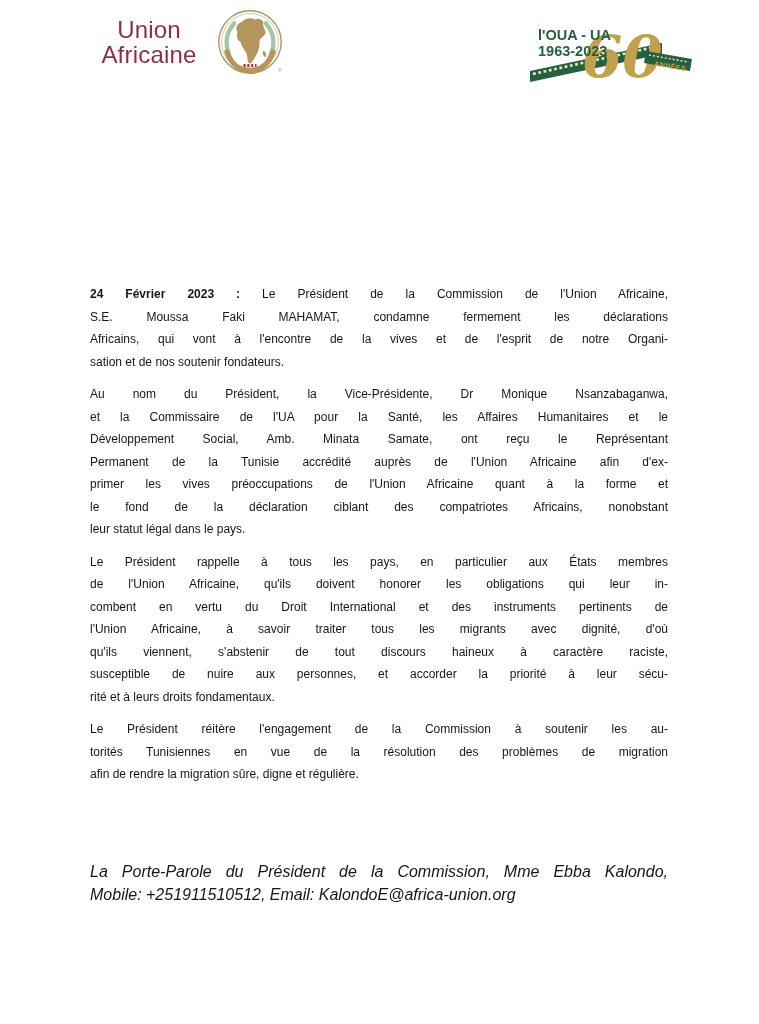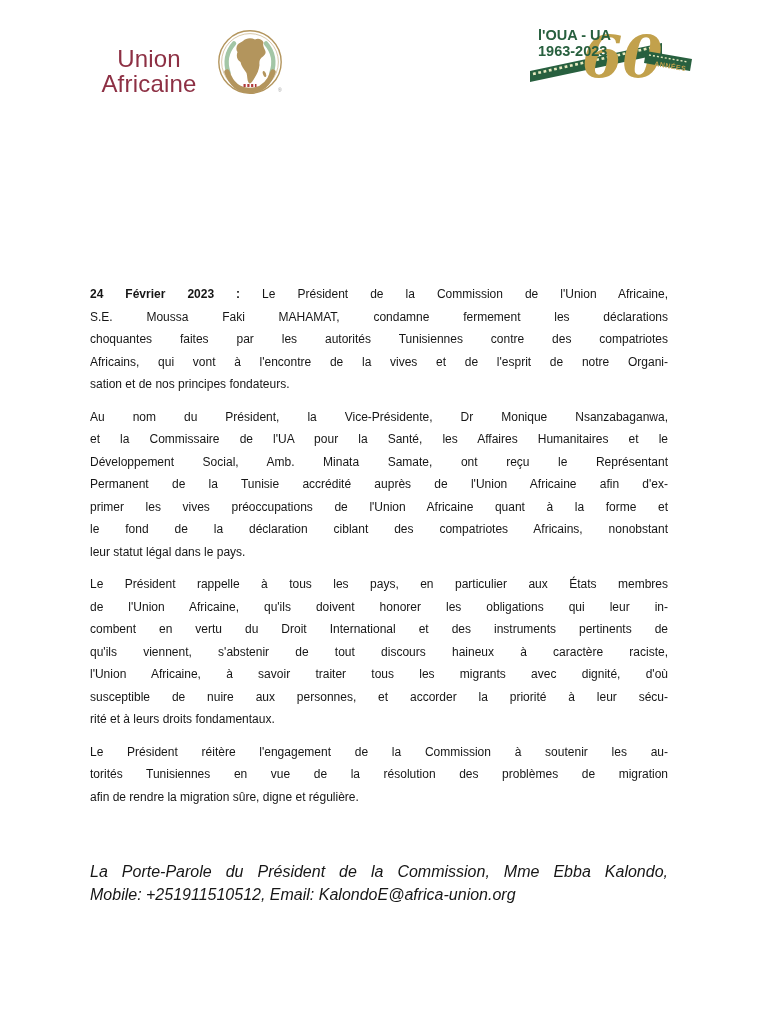--- a/index.html
+++ b/index.html
@@ -7,21 +7,21 @@
     --leaf_green:#a3c6a6; --chain_red:#b03a3a; --ink:#161616; --paper:#ffffff;
   }
   html,body{margin:0;padding:0;background:#e9e9e9;}
   .page{
     position:relative; width:759px; height:1024px; margin:0 auto;
     background:var(--paper); overflow:hidden;
     font-family:"Liberation Sans", sans-serif; color:var(--ink);
   }
 
   
-  .au-logo{position:absolute; left:92px; top:28px; display:flex; align-items:flex-end;gap:8px;}
+  .au-logo{position:absolute; left:92px; top:8px; display:flex; align-items:flex-start;gap:8px;}
   .au-wordmark{margin-top:9px; width:114px; text-align:center; color:var(--maroon);
     font-size:24px; line-height:25px; font-weight:400; letter-spacing:.2px;}
   .au-emblem{display:block; margin-left:2px;}
 
   .anniv-logo{position:absolute; left:530px; top:14px;text-align:right;}
 
   
   .title{
     position:absolute; left:90px; top:167px; width:580px;
     font-size:17.5px; font-weight:bold; line-height:23.5px;
@@ -79,39 +79,38 @@
       <text x="8" y="26" font-size="14.5" font-weight="bold" style="fill:var(--green)">l'OUA - UA</text>
       <text x="8" y="42" font-size="14.5" font-weight="bold" style="fill:var(--green)">1963-2023</text>
     </svg>
   </div>
 
 
   <div class="body-text">
     <div class="para">
         <div class="tline"><b>24 Février 2023 :</b> Le Président de la Commission de l'Union Africaine,</div>
         <div class="tline">S.E. Moussa Faki MAHAMAT, condamne fermement les déclarations</div>
-        <div class="tline">choquantes faites par les autorités Tunisiennes contre des compatriotes</div>
         <div class="tline">Africains, qui vont à l'encontre de la vives et de l'esprit de notre Organi-</div>
-        <div class="tline last">sation et de nos principes fondateurs.</div>
+        <div class="tline last">sation et de nos soutenir fondateurs.</div>
       </div>
     <div class="para">
         <div class="tline">Au nom du Président, la Vice-Présidente, Dr Monique Nsanzabaganwa,</div>
         <div class="tline">et la Commissaire de l'UA pour la Santé, les Affaires Humanitaires et le</div>
         <div class="tline">Développement Social, Amb. Minata Samate, ont reçu le Représentant</div>
         <div class="tline">Permanent de la Tunisie accrédité auprès de l'Union Africaine  afin d'ex-</div>
         <div class="tline">primer les vives préoccupations de l'Union Africaine quant à la forme et</div>
         <div class="tline">le fond de la déclaration ciblant des compatriotes Africains, nonobstant</div>
         <div class="tline last">leur statut légal dans le pays.</div>
       </div>
     <div class="para">
         <div class="tline">Le Président rappelle à tous les pays, en particulier aux États membres</div>
         <div class="tline">de l'Union Africaine, qu'ils doivent honorer les obligations qui leur in-</div>
         <div class="tline">combent en vertu du Droit International et des instruments pertinents de</div>
+        <div class="tline">l'Union Africaine, à savoir traiter tous les migrants avec dignité, d'où</div>
         <div class="tline">qu'ils viennent, s'abstenir de tout discours haineux à caractère raciste,</div>
-        <div class="tline">l'Union Africaine, à savoir traiter tous les migrants avec dignité, d'où</div>
         <div class="tline">susceptible de nuire aux personnes, et accorder la priorité à leur sécu-</div>
         <div class="tline last">rité et à leurs droits fondamentaux.</div>
       </div>
     <div class="para">
         <div class="tline">Le Président réitère l'engagement de la Commission à soutenir les au-</div>
         <div class="tline">torités Tunisiennes en vue de la résolution des problèmes de migration</div>
         <div class="tline last">afin de rendre la migration sûre, digne et régulière.</div>
       </div>
   </div>
 

